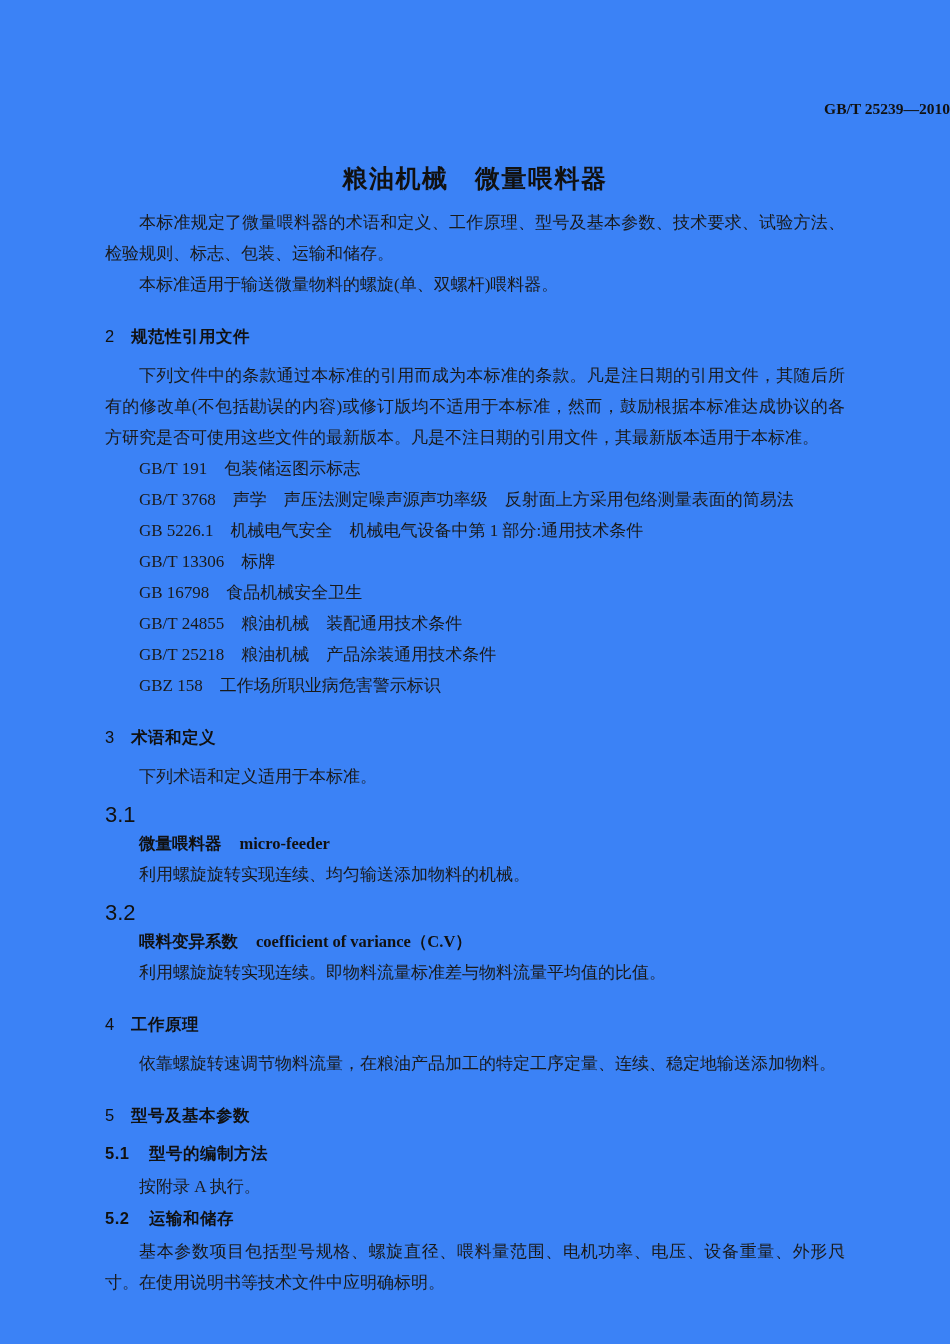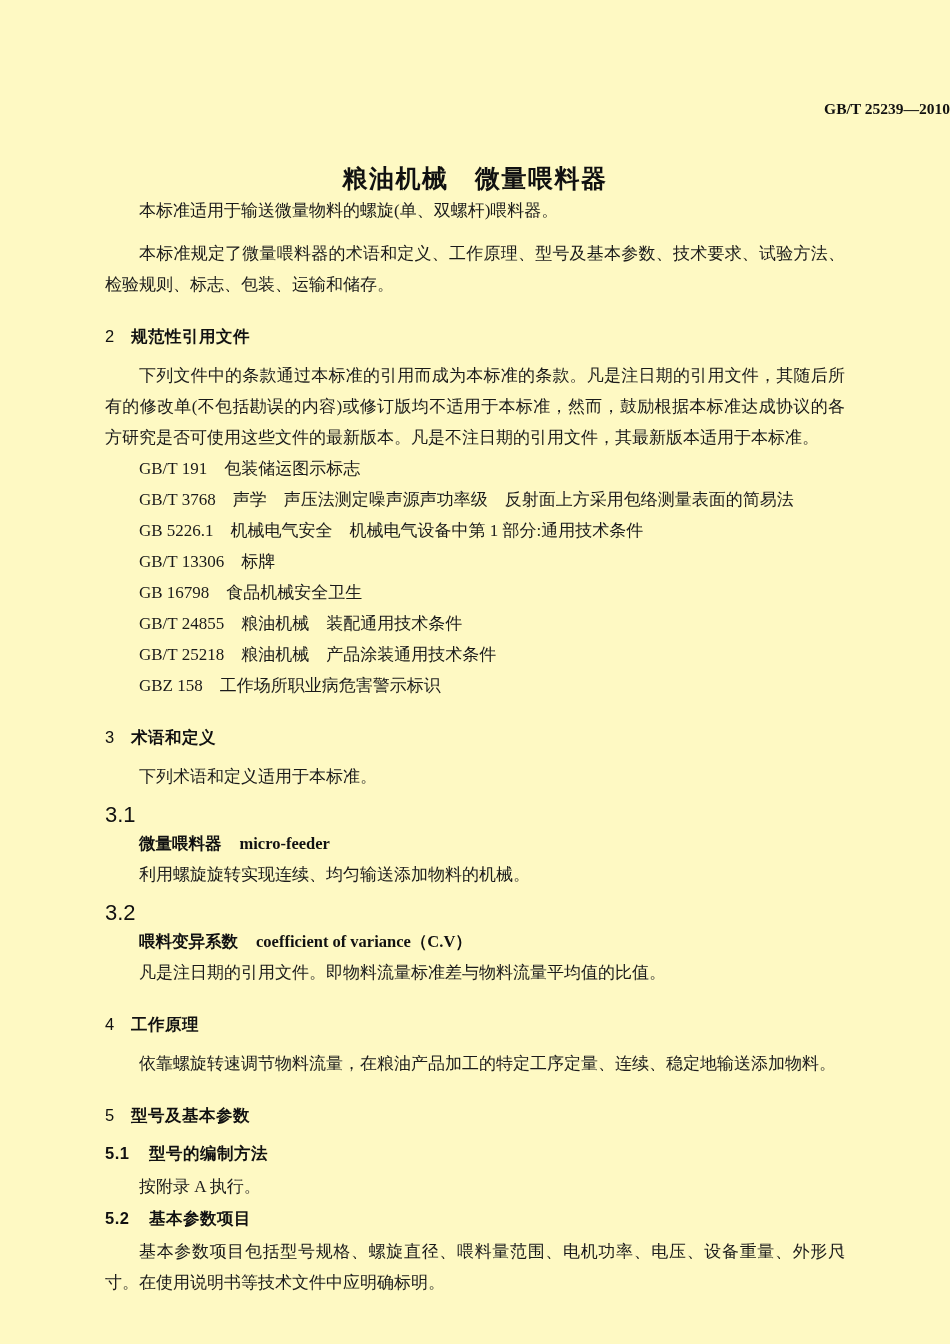--- a/index.html
+++ b/index.html
@@ -8,21 +8,21 @@
     background: #ffffff;
   }
   body {
     font-family: "Liberation Serif", "DejaVu Serif", serif;
     color: #1a1a1a;
   }
   .page {
     position: relative;
     width: 950px;
     height: 1344px;
-    background: #fef9c3;
+    background: #3b82f6;
     box-sizing: border-box;
     overflow: hidden;
   }
   .content {
     position: absolute;
     left: 105px;
     top: 0;
     width: 740px;
   }
 
@@ -149,22 +149,22 @@
 <div class="page">
 
   <div class="running-header">
     <span class="gbt">GB/T 25239—2010</span>
   </div>
 
   <div class="content">
 
     <div class="doc-title">粮油机械　微量喂料器</div>
 
+    <div class="para indent2 gap-h1-after">本标准规定了微量喂料器的术语和定义、工作原理、型号及基本参数、技术要求、试验方法、检验规则、标志、包装、运输和储存。</div>
     <div class="para indent2">本标准适用于输送微量物料的螺旋(单、双螺杆)喂料器。</div>
-    <div class="para indent2 gap-h1-after">本标准规定了微量喂料器的术语和定义、工作原理、型号及基本参数、技术要求、试验方法、检验规则、标志、包装、运输和储存。</div>
 
     <div class="clause-h1 gap-h1-before">
       <span class="num">2</span><span>规范性引用文件</span>
     </div>
     <div class="para indent2 gap-h1-after">下列文件中的条款通过本标准的引用而成为本标准的条款。凡是注日期的引用文件，其随后所有的修改单(不包括勘误的内容)或修订版均不适用于本标准，然而，鼓励根据本标准达成协议的各方研究是否可使用这些文件的最新版本。凡是不注日期的引用文件，其最新版本适用于本标准。</div>
 
     <div class="ref-line">GB/T 191　包装储运图示标志</div>
     <div class="ref-line">GB/T 3768　声学　声压法测定噪声源声功率级　反射面上方采用包络测量表面的简易法</div>
     <div class="ref-line">GB 5226.1　机械电气安全　机械电气设备中第 1 部分:通用技术条件</div>
     <div class="ref-line">GB/T 13306　标牌</div>
@@ -181,38 +181,38 @@
     <div class="term-num gap-term">3.1</div>
     <div class="term-name">
       <span>微量喂料器</span><span style="display:inline-block;width:18px;"></span><span class="en">micro-feeder</span>
     </div>
     <div class="term-def">利用螺旋旋转实现连续、均匀输送添加物料的机械。</div>
 
     <div class="term-num gap-term">3.2</div>
     <div class="term-name">
       <span>喂料变异系数</span><span style="display:inline-block;width:18px;"></span><span class="en">coefficient of variance（C.V）</span>
     </div>
-    <div class="term-def">凡是注日期的引用文件。即物料流量标准差与物料流量平均值的比值。</div>
+    <div class="term-def">利用螺旋旋转实现连续。即物料流量标准差与物料流量平均值的比值。</div>
 
     <div class="clause-h1 gap-h1-before">
       <span class="num">4</span><span>工作原理</span>
     </div>
     <div class="para indent2 gap-h1-after">依靠螺旋转速调节物料流量，在粮油产品加工的特定工序定量、连续、稳定地输送添加物料。</div>
 
     <div class="clause-h1 gap-h1-before">
       <span class="num">5</span><span>型号及基本参数</span>
     </div>
 
     <div class="clause-h2 gap-h2-before">
       <span class="num">5.1</span><span>型号的编制方法</span>
     </div>
     <div class="para indent2 gap-sm">按附录 A 执行。</div>
 
     <div class="clause-h2 gap-sm">
-      <span class="num">5.2</span><span>基本参数项目</span>
+      <span class="num">5.2</span><span>运输和储存</span>
     </div>
     <div class="para indent2 gap-sm">基本参数项目包括型号规格、螺旋直径、喂料量范围、电机功率、电压、设备重量、外形尺寸。在使用说明书等技术文件中应明确标明。</div>
 
   </div>
 
   <div class="page-number">1</div>
 
 </div>
 
 </body></html>

